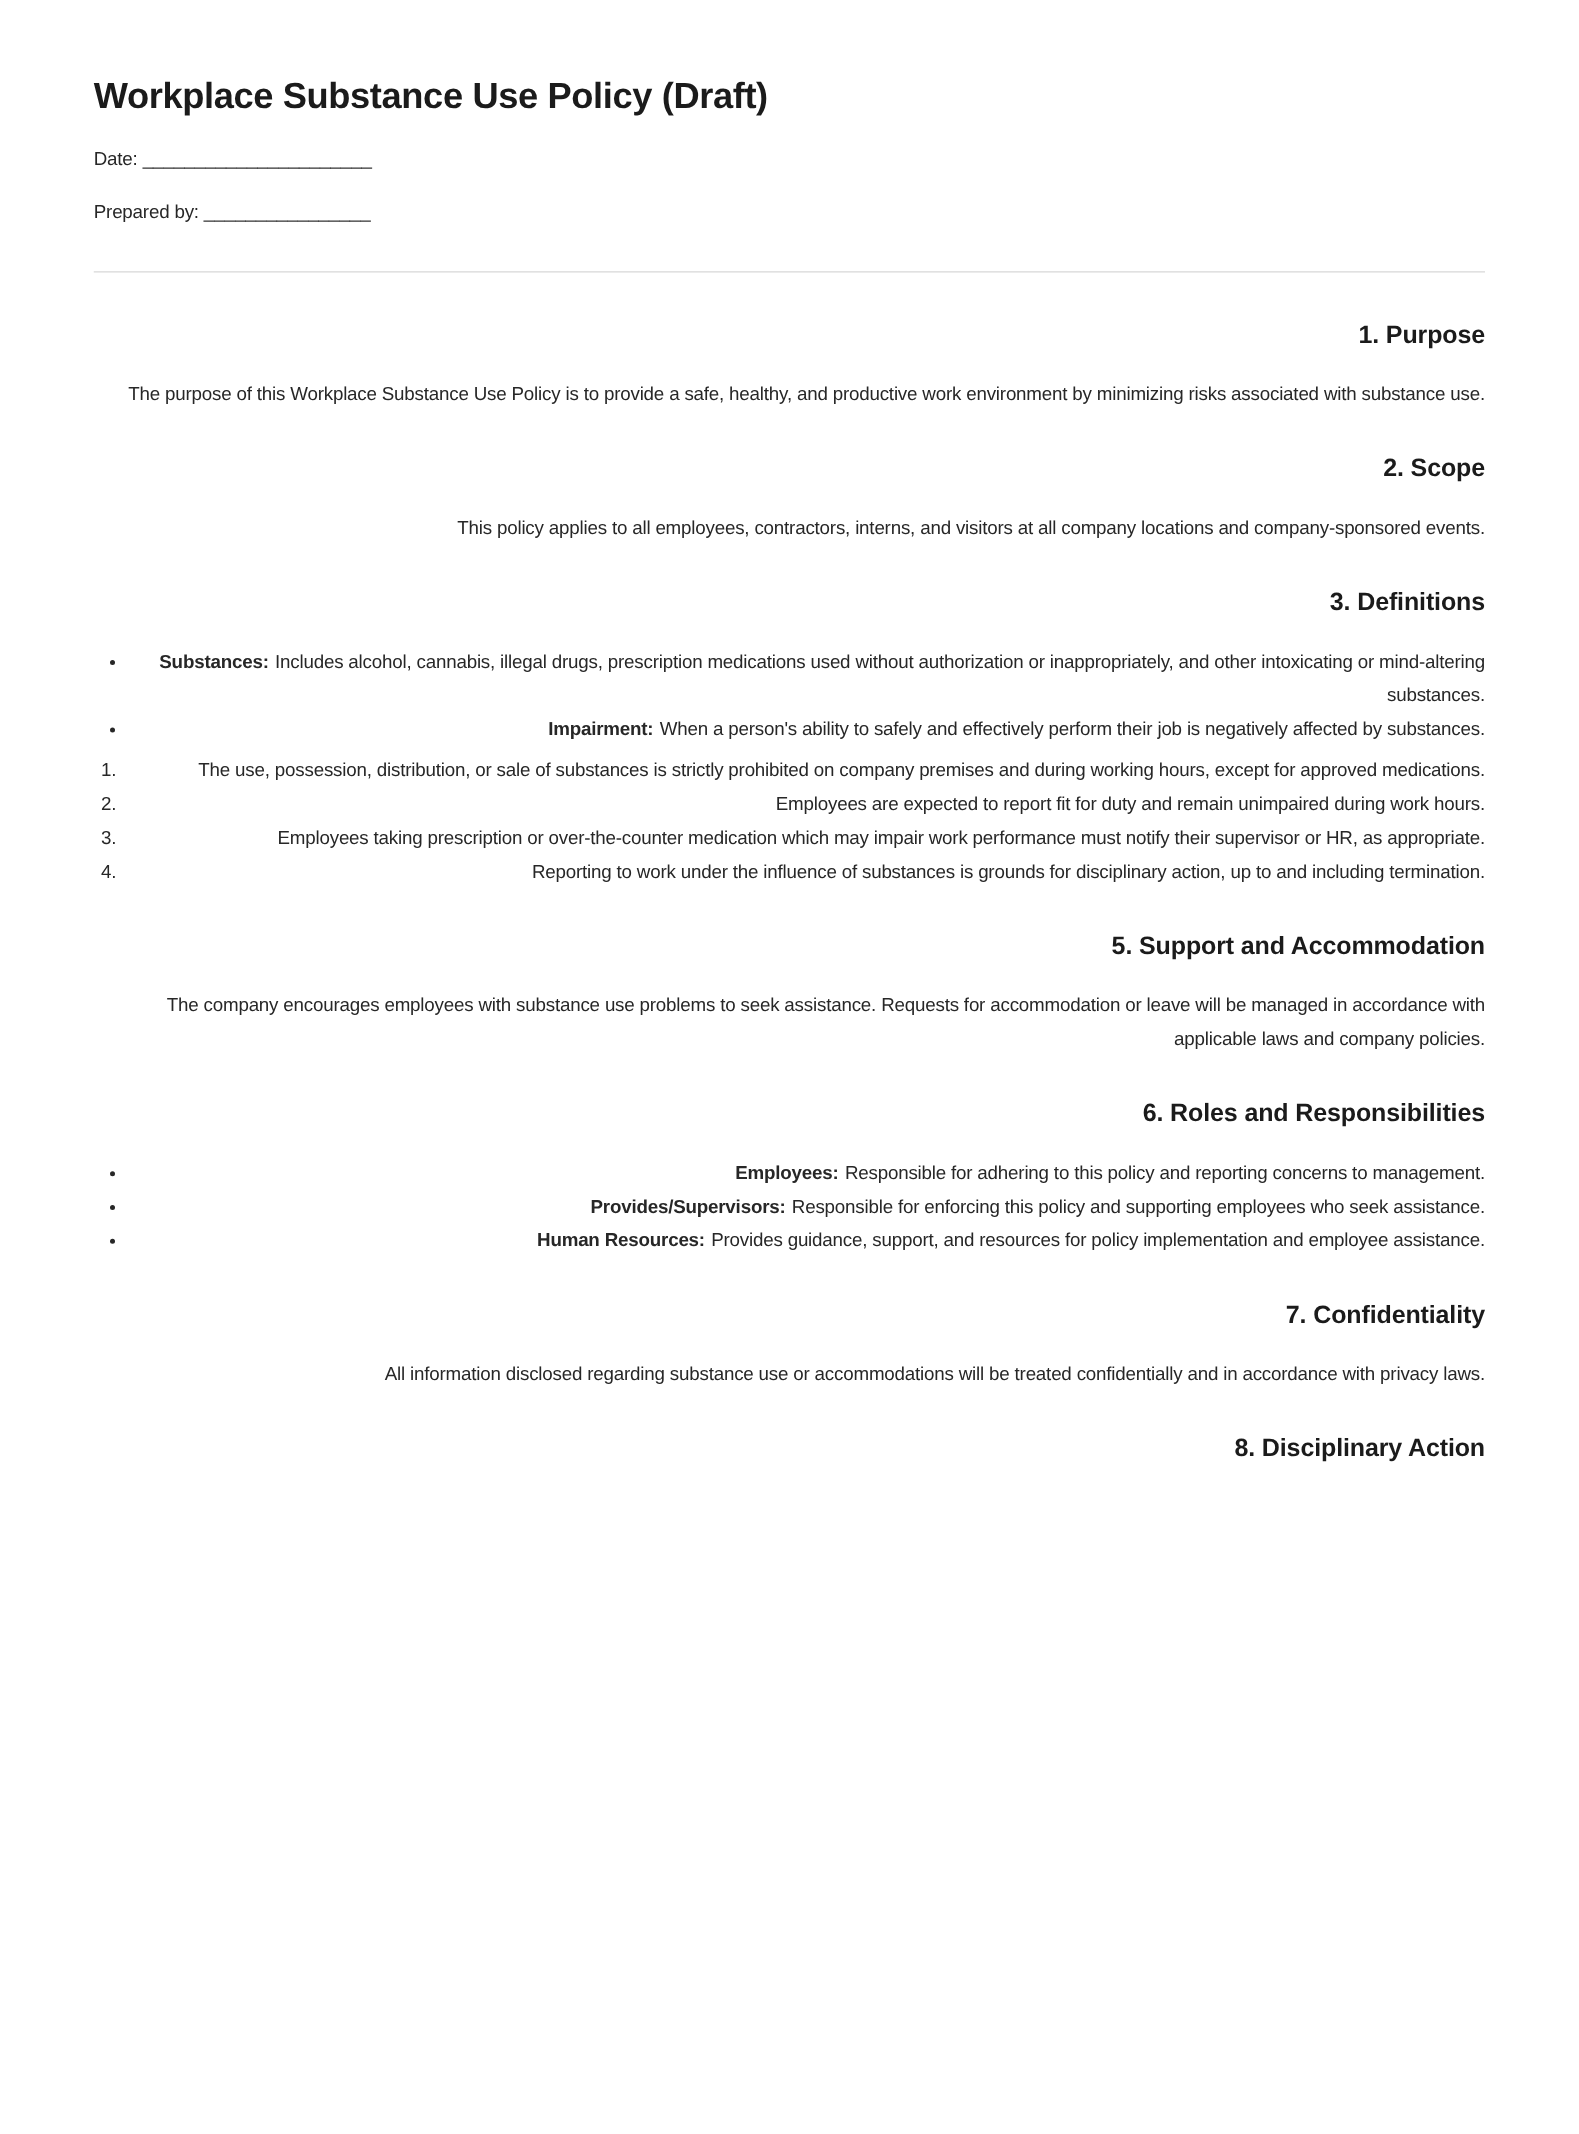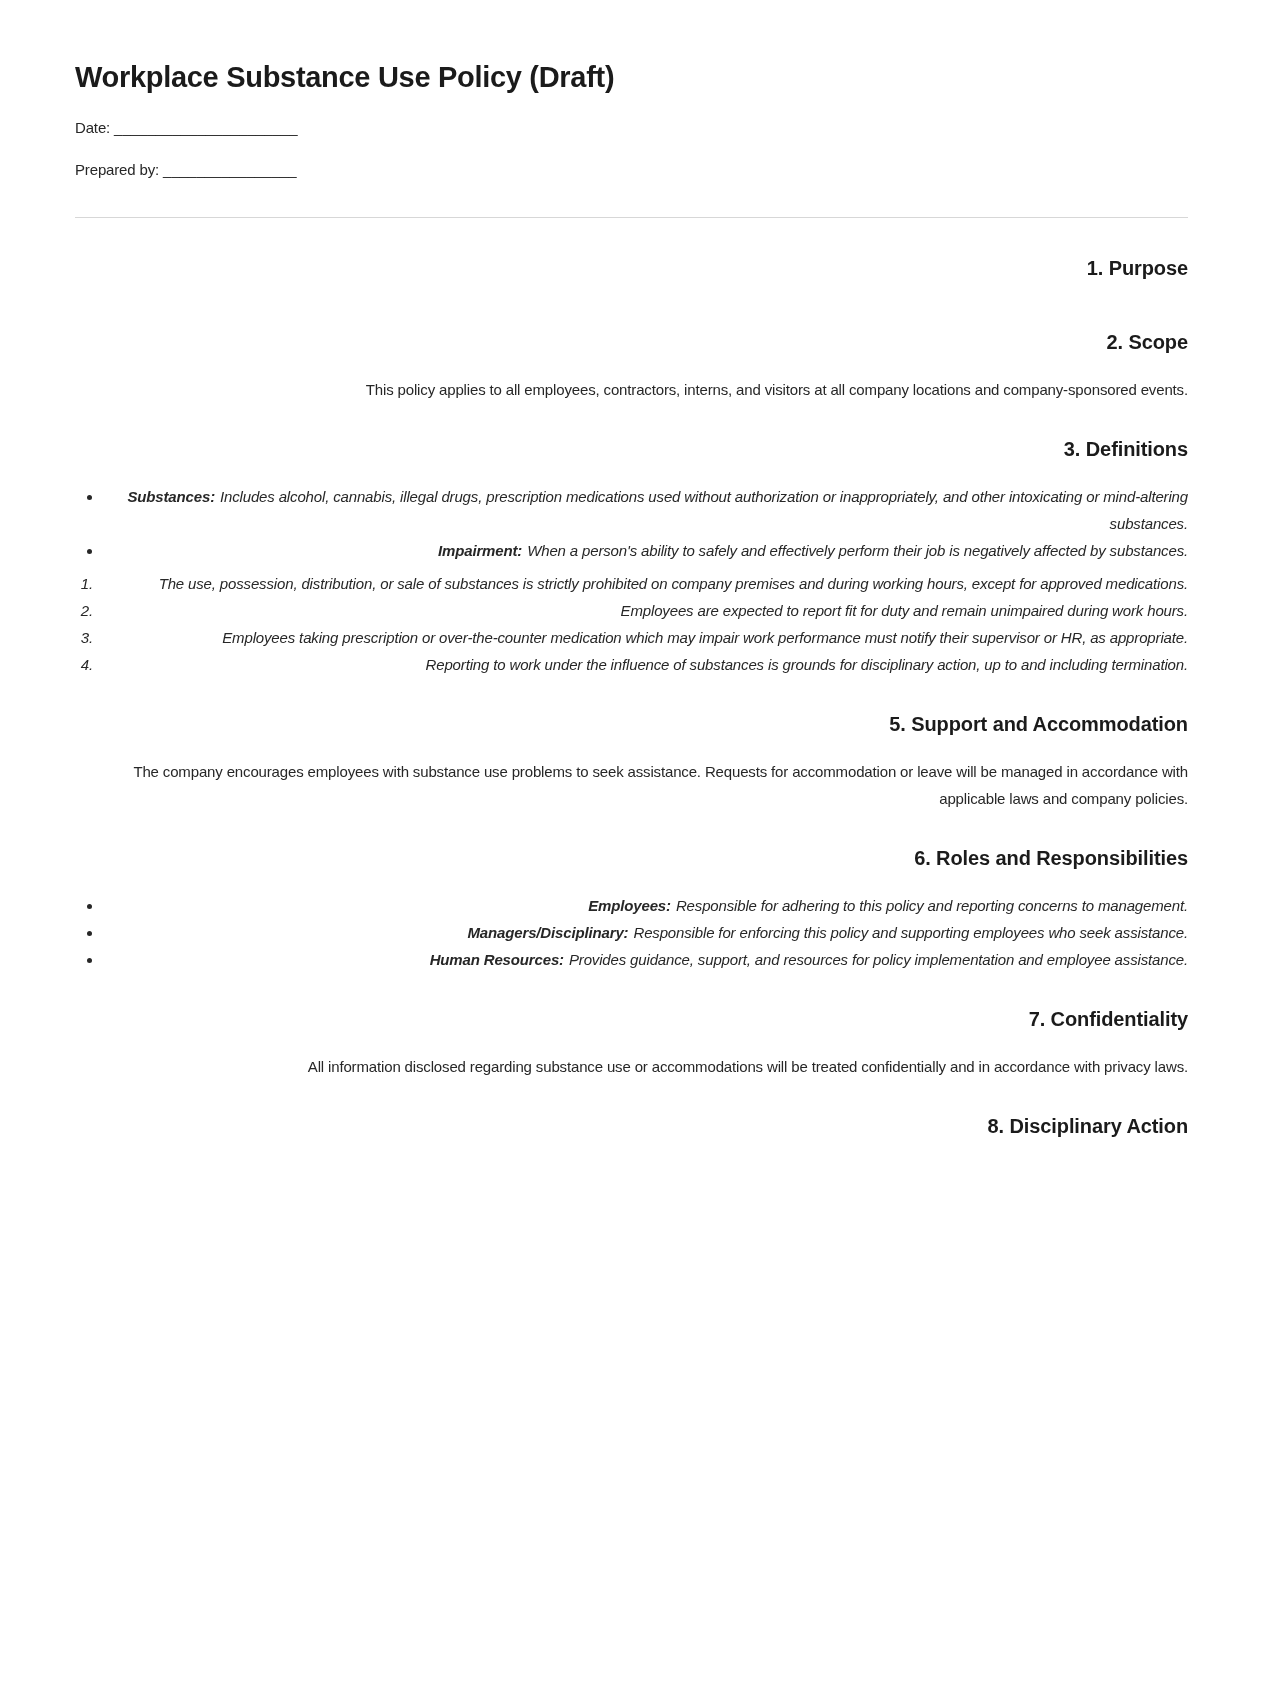--- a/index.html
+++ b/index.html
@@ -33,21 +33,21 @@
   }
   section { margin: 0; text-align: right; }
   section h2 {
     font-size: 20px; line-height: 24px; font-weight: 700;
     color: #1b1b1b; letter-spacing: -0.1px;
     margin: 28px 0 22px 0;
   }
   section p.body-text { margin: 0 0 6px 0; }
   ul.bullets { margin: 0 0 6px 0; padding: 0 0 0 28px; }
   ol.numbered { margin: 0 0 6px 0; padding: 0 0 0 22px; }
-  li { margin: 0; font-style: italic; }
+  li { margin: 0; }
   .term { font-weight: 700; margin-right: 5px; }
 </style>
 </head>
 <body>
 
 <div class="page">
 
   <h1 class="doc-title">Workplace Substance Use Policy (Draft)</h1>
 
   <p class="meta meta-date">
@@ -55,20 +55,21 @@
   </p>
 
   <p class="meta meta-prepared">
     <span>Prepared by:</span><span class="blank">________________</span>
   </p>
 
   <hr class="divider">
 
   <section>
     <h2>1. Purpose</h2>
+    <p class="body-text">The purpose of this Workplace Substance Use Policy is to provide a safe, healthy, and productive work environment by minimizing risks associated with substance use.</p>
   </section>
 
   <section>
     <h2>2. Scope</h2>
     <p class="body-text">This policy applies to all employees, contractors, interns, and visitors at all company locations and company-sponsored events.</p>
   </section>
 
   <section>
     <h2>3. Definitions</h2>
     <ul class="bullets">
@@ -95,21 +96,21 @@
     <p class="body-text">The company encourages employees with substance use problems to seek assistance. Requests for accommodation or leave will be managed in accordance with applicable laws and company policies.</p>
   </section>
 
   <section>
     <h2>6. Roles and Responsibilities</h2>
     <ul class="bullets">
       <li>
         <span class="term">Employees:</span><span>Responsible for adhering to this policy and reporting concerns to management.</span>
       </li>
       <li>
-        <span class="term">Managers/Disciplinary:</span><span>Responsible for enforcing this policy and supporting employees who seek assistance.</span>
+        <span class="term">Provides/Supervisors:</span><span>Responsible for enforcing this policy and supporting employees who seek assistance.</span>
       </li>
       <li>
         <span class="term">Human Resources:</span><span>Provides guidance, support, and resources for policy implementation and employee assistance.</span>
       </li>
     </ul>
   </section>
 
   <section>
     <h2>7. Confidentiality</h2>
     <p class="body-text">All information disclosed regarding substance use or accommodations will be treated confidentially and in accordance with privacy laws.</p>

